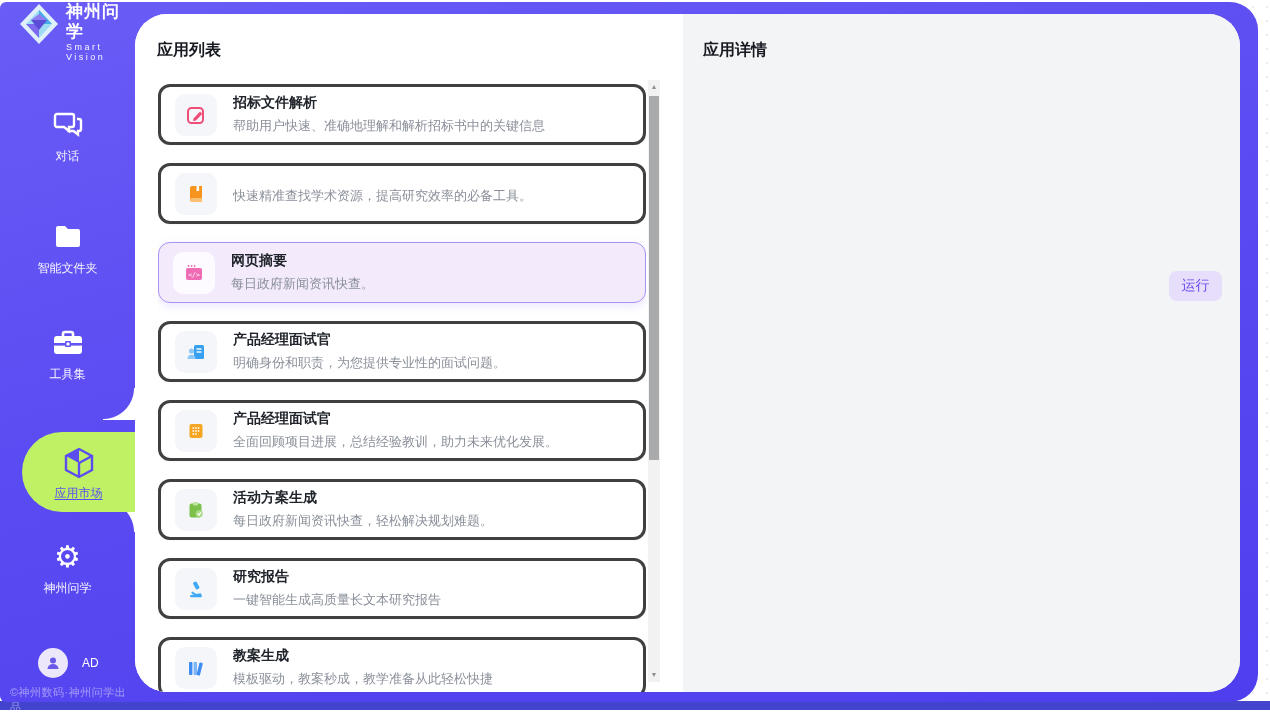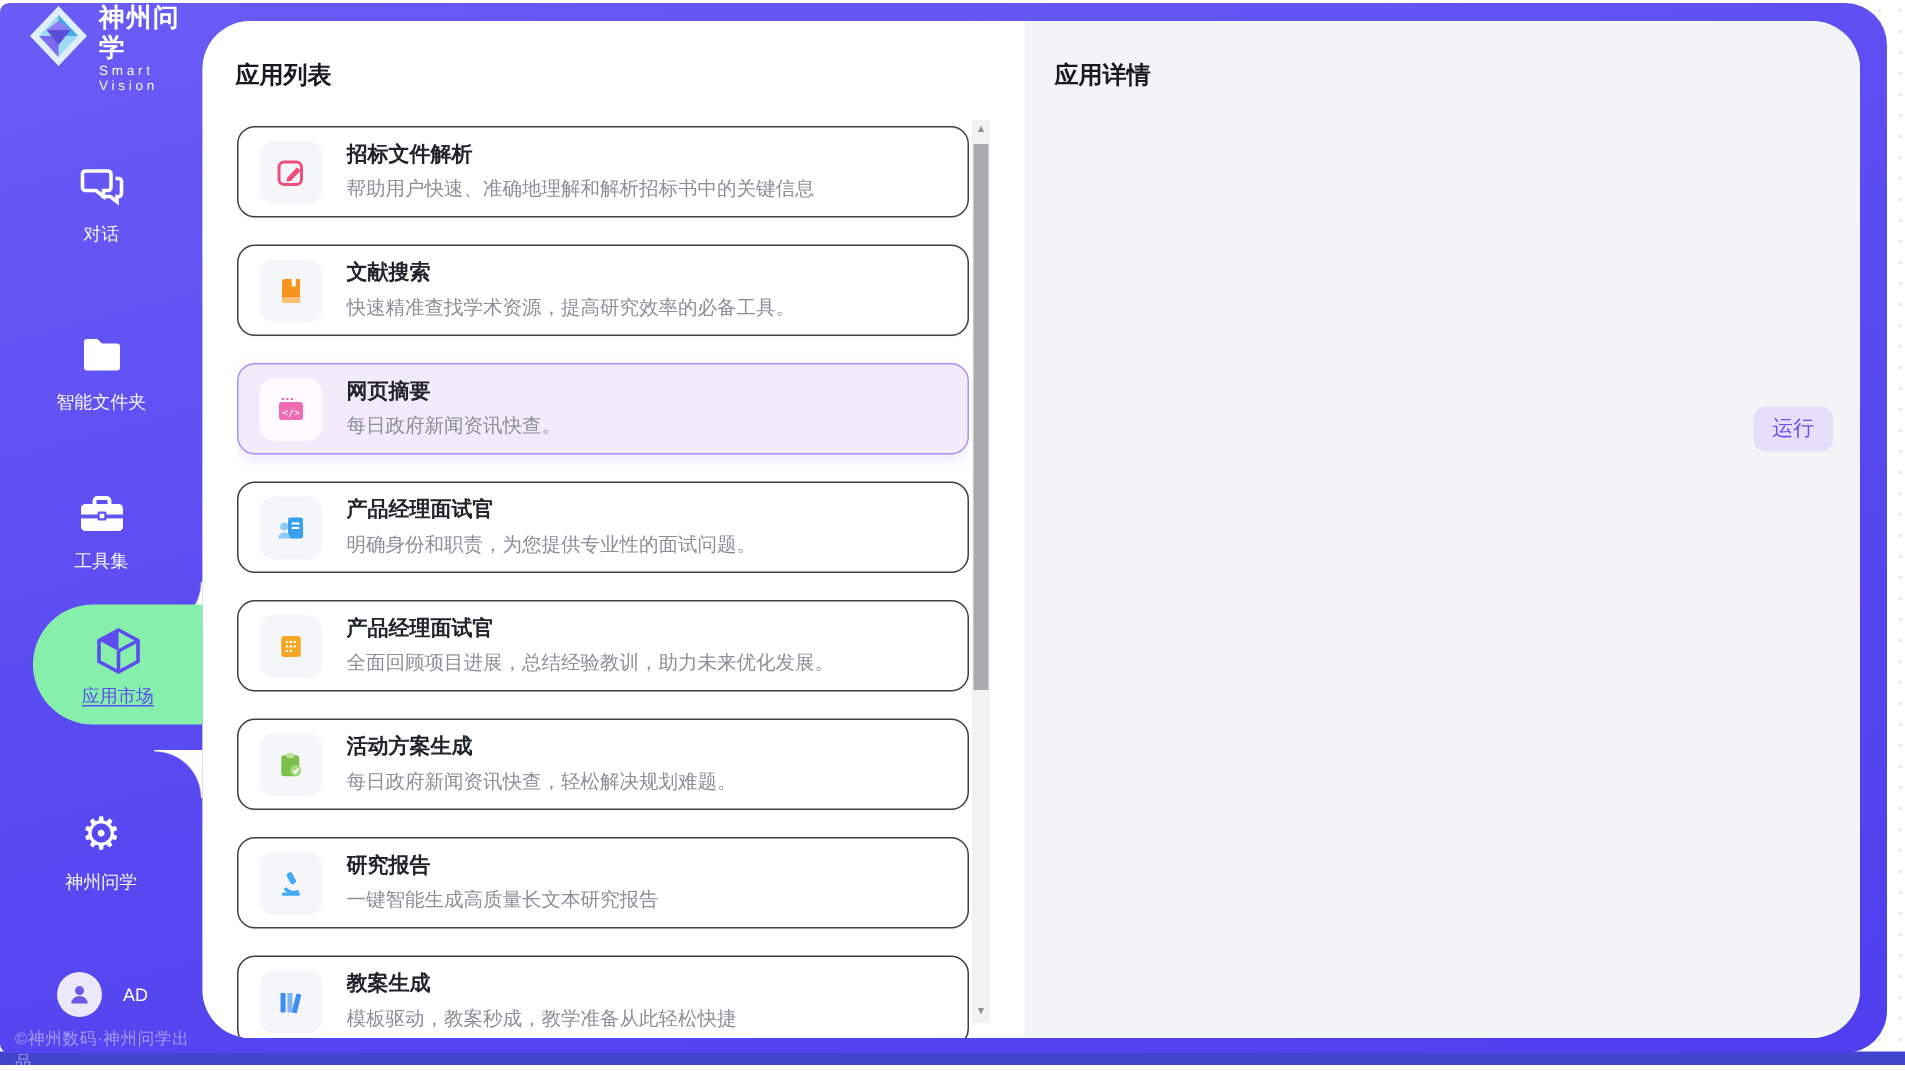--- a/index.html
+++ b/index.html
@@ -32,22 +32,22 @@
 
   .nav-item { position:absolute; left:0; width:135px; text-align:center; color:#fff; cursor:pointer; }
   .nav-item .ic { display:flex; justify-content:center; align-items:center; height:30px; }
   .nav-item .lb { margin-top:8px; font-size:12px; color:rgba(255,255,255,.95); }
   .lb.u { text-underline-offset:2px; }
 
   .gear-glyph { font-size:30px; line-height:30px; color:#fff;
     font-family:"DejaVu Sans",sans-serif; }
 
   
-  .blob { position:absolute; left:22px; top:401px; width:113px; height:80px;
-    background:#86efac; border-radius:40px 0 0 40px; z-index:2; }
+  .blob { position:absolute; left:22px; top:430px; width:113px; height:80px;
+    background:#bef264; border-radius:40px 0 0 40px; z-index:2; }
   .fillet { position:absolute; width:32px; height:32px; z-index:2; }
   .fillet.top { left:103px; top:386px;
     background:radial-gradient(circle 32px at 0 0, rgba(0,0,0,0) 30.5px, #fff 31.5px); }
   .fillet.bot { left:103px; top:498px;
     background:radial-gradient(circle 32px at 0 100%, rgba(0,0,0,0) 30.5px, #fff 31.5px); }
   .blob .ic { display:flex; justify-content:center; margin-top:15px; }
   .blob .lb { margin-top:6px; font-size:12px; color:#5b4df0; text-align:center;
     text-decoration:underline; text-underline-offset:2px; }
 
   .user-row { position:absolute; left:38px; top:646px; display:flex; align-items:center; cursor:pointer; }
@@ -60,21 +60,21 @@
   
   .content { position:absolute; left:135px; top:14px; width:1105px; height:678px;
     border-radius:32px; overflow:hidden; display:flex; z-index:2;
     background:#f3f4f6; }
 
   
   .list-panel { position:relative; width:548px; height:100%; background:#fff; }
   .panel-title { position:absolute; left:22px; top:26px; font-size:16px; font-weight:bold; color:#171a21; }
   .cards { position:absolute; left:23px; top:70px; width:488px; height:608px;
     overflow:hidden; display:flex; flex-direction:column; gap:18px; }
-  .card { flex:0 0 61px; background:#fff; border:1px solid #404040; border-radius:12px;
+  .card { flex:0 0 61px; background:#fff; border:3px solid #404040; border-radius:12px;
     display:flex; align-items:center; padding:0 14px; cursor:pointer;
     box-shadow:0 1px 2px rgba(30,30,60,.03); }
   .card.selected { background:#f3ebfc; border:1px solid #a892f2;
     box-shadow:0 3px 10px rgba(120,80,240,.15); }
   .tile { width:42px; height:42px; border-radius:10px; background:#f5f6f9;
     display:flex; align-items:center; justify-content:center; flex:0 0 42px; }
   .card.selected .tile { background:#fdfbff; }
   .card-text { margin-left:16px; overflow:hidden; white-space:nowrap; }
   .card-title { font-size:14px; font-weight:bold; color:#20242b; }
   .card-desc { margin-top:5px; font-size:13px; color:#8a8f99; }
@@ -220,21 +220,20 @@
 
       <div class="card">
         <span class="tile">
           <svg width="20" height="20" viewBox="0 0 20 20">
             <path d="M4 4 a2 2 0 0 1 2-2 h10 v14 H6 a2 2 0 0 0 -2 2 z" fill="#f7941e"></path>
             <path d="M4 16 a2 2 0 0 1 2-2 h10 v4 H6 a2 2 0 0 1 -2-2 z" fill="#fbbf73"></path>
             <rect x="10.5" y="2" width="2.6" height="5" fill="#fff"></rect>
           </svg>
         </span>
         <span class="card-text">
-          <div class="card-title">文献搜索</div>
           <div class="card-desc">快速精准查找学术资源，提高研究效率的必备工具。</div>
         </span>
       </div>
 
       <div class="card selected">
         <span class="tile">
           <svg width="20" height="20" viewBox="0 0 20 20">
             <rect x="2" y="5" width="16" height="12" rx="2" fill="#ef6cb4"></rect>
             <circle cx="4.6" cy="3" r=".9" fill="#ef6cb4"></circle>
             <circle cx="7.6" cy="3" r=".9" fill="#ef6cb4"></circle>

